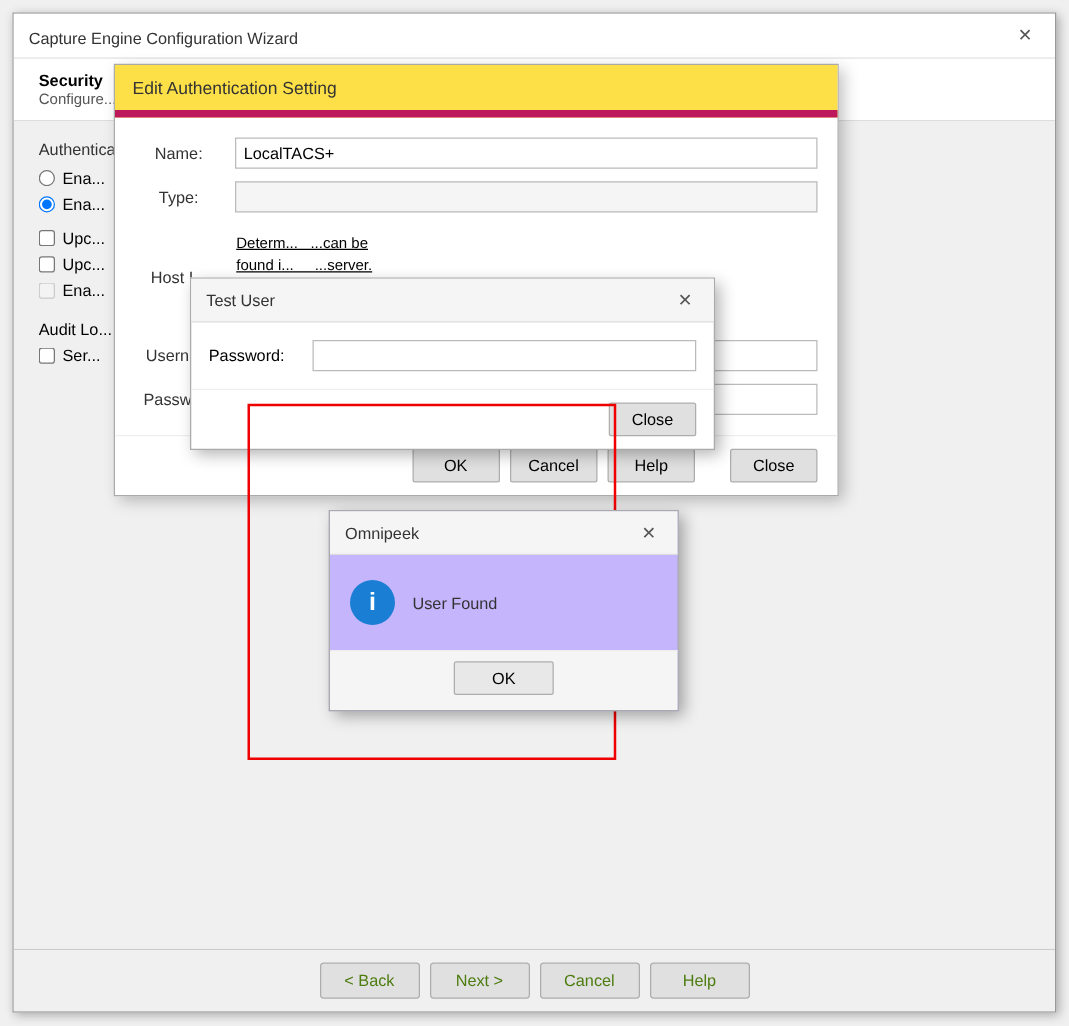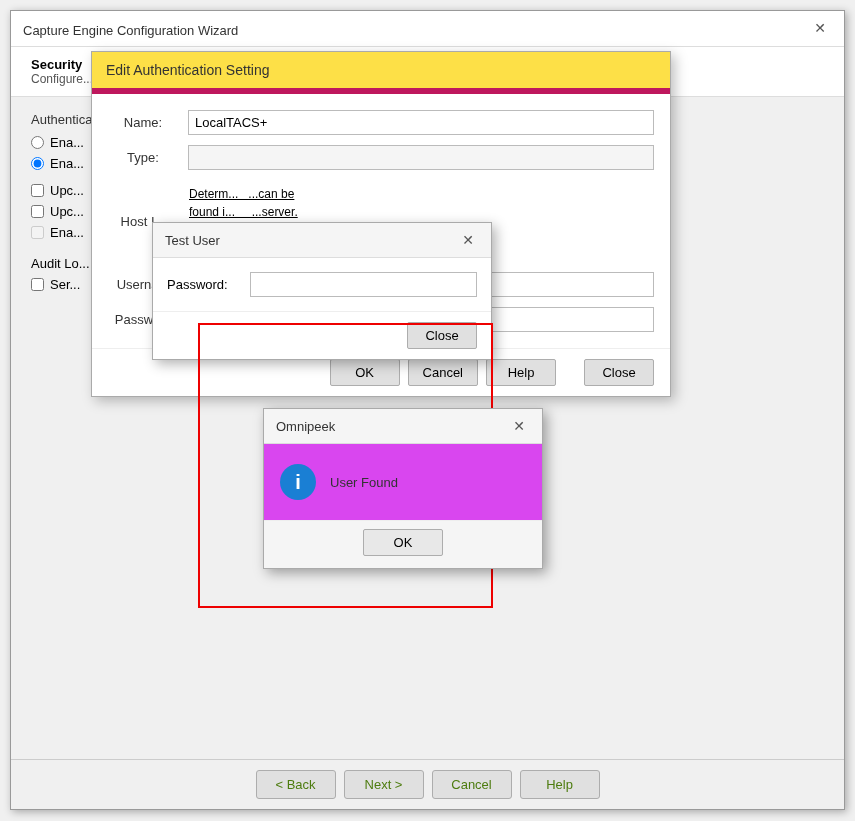--- a/index.html
+++ b/index.html
@@ -217,21 +217,21 @@
       border-radius: 2px;
       cursor: pointer;
       font-size: 13px;
     }
 
     
     .test-user-dialog {
       position: absolute;
       top: 170px;
       left: 60px;
-      width: 340px;
+      width: 420px;
       background: #fff;
       border: 1px solid #aaa;
       box-shadow: 4px 4px 12px rgba(0,0,0,0.3);
       display: flex;
       flex-direction: column;
       z-index: 20;
     }
 
     .test-user-titlebar {
       background: #f5f5f5;
@@ -307,21 +307,21 @@
       z-index: 25;
       pointer-events: none;
     }
 
     
     .omnipeek-dialog {
       position: absolute;
       top: 185px;
       left: 110px;
       width: 280px;
-      background: #d946ef;
+      background: #c4b5fd;
       border: 1px solid #aaa;
       box-shadow: 4px 4px 12px rgba(0,0,0,0.35);
       display: flex;
       flex-direction: column;
       z-index: 30;
     }
 
     .omnipeek-titlebar {
       background: #f5f5f5;
       border-bottom: 1px solid #ddd;

